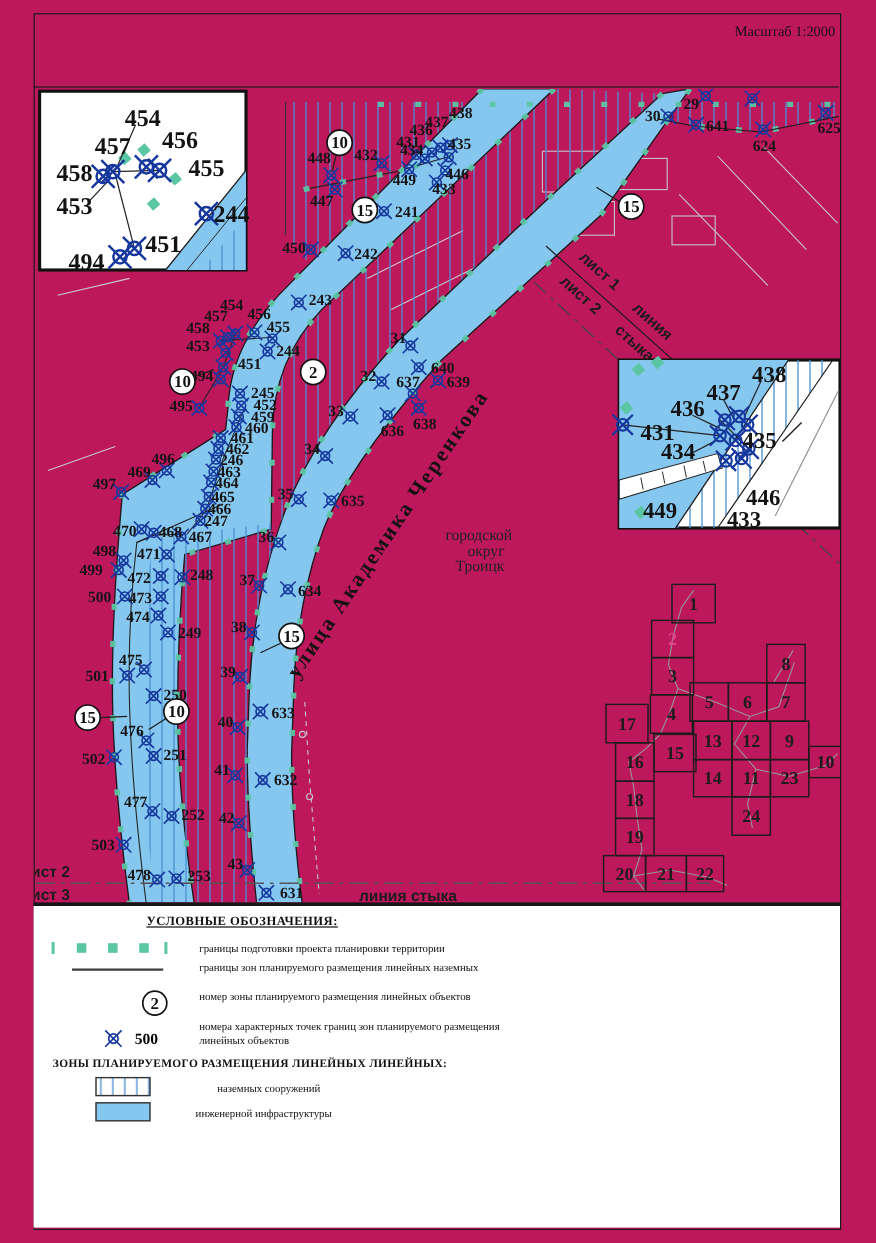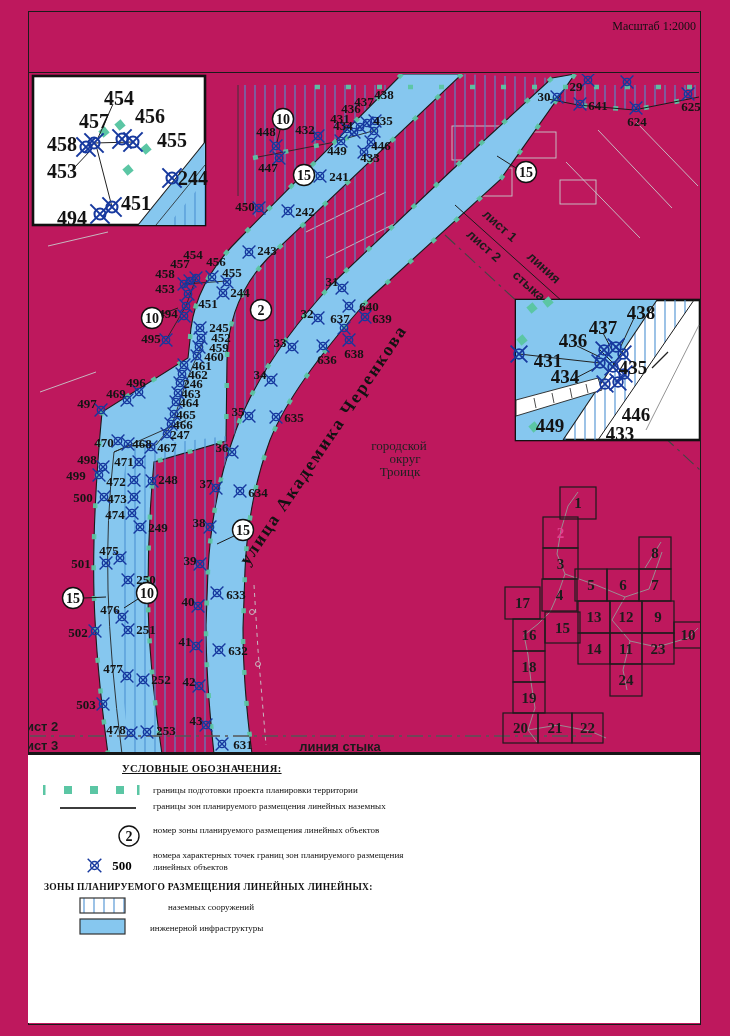--- a/index.html
+++ b/index.html
@@ -21,21 +21,21 @@
   .join{font:700 13px "Liberation Sans",sans-serif;fill:#1b1b1b;}
   .ghost{font:italic 11px "Liberation Serif",serif;fill:#b9bcbe;}
   .ilbl1{font:600 20px "Liberation Serif",serif;fill:#131313;}
   .ilbl2{font:600 19px "Liberation Serif",serif;fill:#131313;}
   .idxlbl{font:700 15px "Liberation Serif",serif;fill:#1c1c1c;}
   .idxcur{fill:#e2418f;}
   
   .legend{position:absolute;left:28px;top:755px;width:672px;height:268px;background:#fff;}
   .lg-title{position:absolute;left:82px;top:8px;font:700 10.5px "Liberation Serif",serif;
             text-decoration:underline;letter-spacing:.4px;margin-left:12px;}
-  .lg-text{position:absolute;font:9px "Liberation Serif",serif;line-height:1.3;width:250px;}
+  .lg-text{position:absolute;font:9px "Liberation Serif",serif;line-height:1.3;width:250px;margin-left:13px;}
   .lg-zones{position:absolute;left:16px;top:127px;font:600 9.5px "Liberation Serif",serif;letter-spacing:.3px;}
   .lg-sym{position:absolute;}
   .lg-500{font:600 13px "Liberation Serif",serif;}
 </style>
 </head>
 <body>
 
 <div class="page">
   <div class="frame"></div>
   <div class="header-sep"></div>

